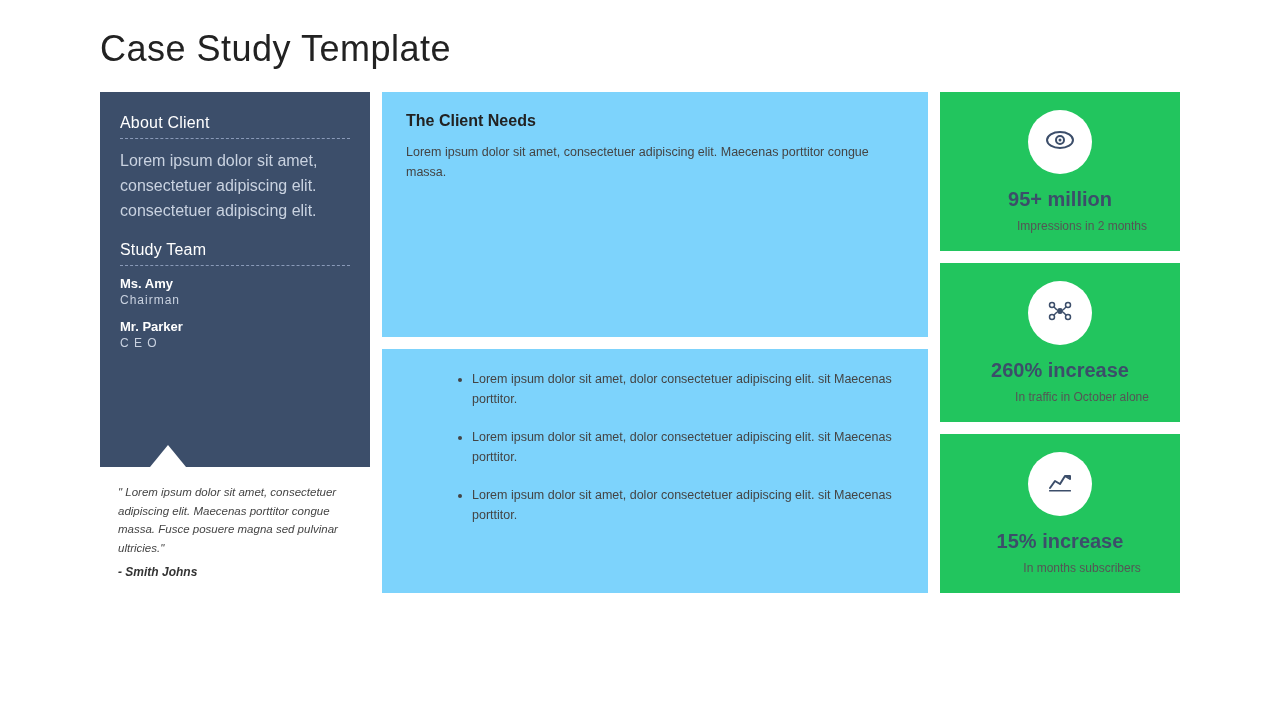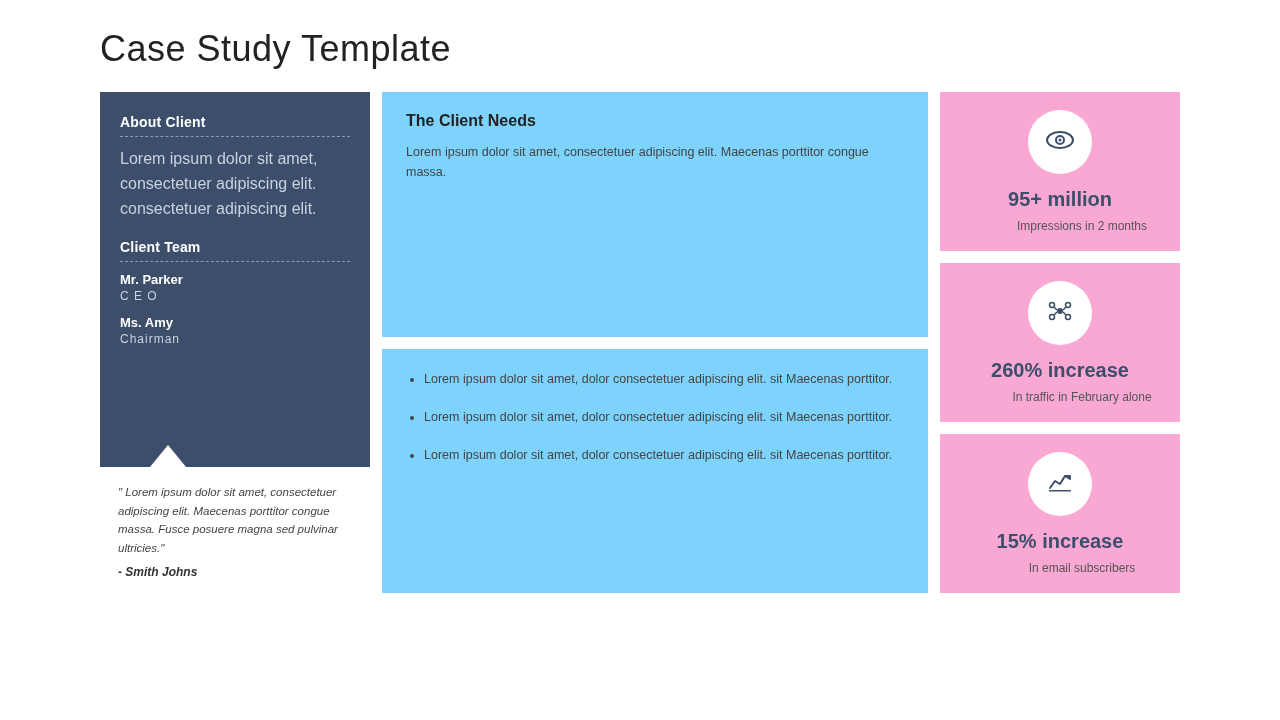--- a/index.html
+++ b/index.html
@@ -35,22 +35,22 @@
       background: #3c4e6a;
       width: 270px;
       min-width: 270px;
       padding: 22px 20px 0 20px;
       color: #fff;
       display: flex;
       flex-direction: column;
       position: relative;
     }
     .section-heading {
-      font-size: 14px;
-      font-weight: 700;
+      font-size: 16px;
+      font-weight: 400;
       color: #fff;
       margin-bottom: 6px;
       letter-spacing: 0.2px;
     }
     .dashed-line {
       border: none;
       border-top: 1.5px dashed #8a9ab8;
       margin-bottom: 10px;
     }
     .about-text {
@@ -129,35 +129,36 @@
     }
     .bullet-list {
       list-style: disc;
       padding-left: 18px;
     }
     .bullet-list li {
       font-size: 12.5px;
       color: #444;
       line-height: 1.6;
       margin-bottom: 18px;
+      margin-left: 48px;
     }
     .bullet-list li:last-child {
       margin-bottom: 0;
     }
 
     
     .right-panel {
       display: flex;
       flex-direction: column;
       gap: 12px;
       width: 240px;
       min-width: 240px;
     }
     .stat-card {
-      background: #f9a8d4;
+      background: #22c55e;
       flex: 1;
       display: flex;
       flex-direction: column;
       align-items: center;
       justify-content: center;
       padding: 18px 10px;
       gap: 8px;
     }
     .stat-icon-circle {
       width: 64px;
@@ -192,31 +193,31 @@
 <div class="page">
   <h1 class="page-title">Case Study Template</h1>
 
   <div class="main-grid">
 
     <div class="left-panel">
       <div class="section-heading">About Client</div>
       <hr class="dashed-line">
       <p class="about-text">Lorem ipsum dolor sit amet, consectetuer adipiscing elit. consectetuer adipiscing elit.</p>
 
-      <div class="section-heading">Client Team</div>
+      <div class="section-heading">Study Team</div>
       <hr class="dashed-line">
+
+      <div>
+        <div class="team-member-name">Ms. Amy</div>
+        <div class="team-member-role">Chairman</div>
+      </div>
 
       <div>
         <div class="team-member-name">Mr. Parker</div>
         <div class="team-member-role">C E O</div>
-      </div>
-
-      <div>
-        <div class="team-member-name">Ms. Amy</div>
-        <div class="team-member-role">Chairman</div>
       </div>
 
       <div style="flex:1;"></div>
 
       <div class="quote-block">
         <div class="quote-triangle"></div>
         <p class="quote-text">" Lorem ipsum dolor sit amet, consectetuer adipiscing elit. Maecenas porttitor congue massa. Fusce posuere magna sed pulvinar ultricies."</p>
         <div class="quote-author">
           <span>- </span><span>Smith Johns</span>
         </div>
@@ -264,32 +265,32 @@
               <circle cx="8" cy="22" r="2.5" stroke="#3c4e6a" stroke-width="1.5" fill="none"></circle>
               <circle cx="24" cy="22" r="2.5" stroke="#3c4e6a" stroke-width="1.5" fill="none"></circle>
               <line x1="13" y1="15" x2="10" y2="12" stroke="#3c4e6a" stroke-width="1.5"></line>
               <line x1="19" y1="15" x2="22" y2="12" stroke="#3c4e6a" stroke-width="1.5"></line>
               <line x1="13" y1="17" x2="10" y2="20" stroke="#3c4e6a" stroke-width="1.5"></line>
               <line x1="19" y1="17" x2="22" y2="20" stroke="#3c4e6a" stroke-width="1.5"></line>
             </svg>
           </span>
         </div>
         <div class="stat-value">260% increase</div>
-        <div class="stat-label">In traffic in February alone</div>
+        <div class="stat-label">In traffic in October alone</div>
       </div>
 
       <div class="stat-card">
         <div class="stat-icon-circle">
           <span>
             <svg viewBox="0 0 32 32" fill="none" xmlns="http://www.w3.org/2000/svg">
               <rect x="5" y="24" width="22" height="1.5" fill="#3c4e6a" rx="0.5"></rect>
               <polyline points="6,22 11,15 16,18 21,10 26,13" stroke="#3c4e6a" stroke-width="2" fill="none" stroke-linejoin="round" stroke-linecap="round"></polyline>
               <polyline points="21,10 26,10 26,13" stroke="#3c4e6a" stroke-width="2" fill="none" stroke-linejoin="round"></polyline>
             </svg>
           </span>
         </div>
         <div class="stat-value">15% increase</div>
-        <div class="stat-label">In email subscribers</div>
+        <div class="stat-label">In months subscribers</div>
       </div>
 
     </div>
   </div>
 </div>
 
 </body></html>

